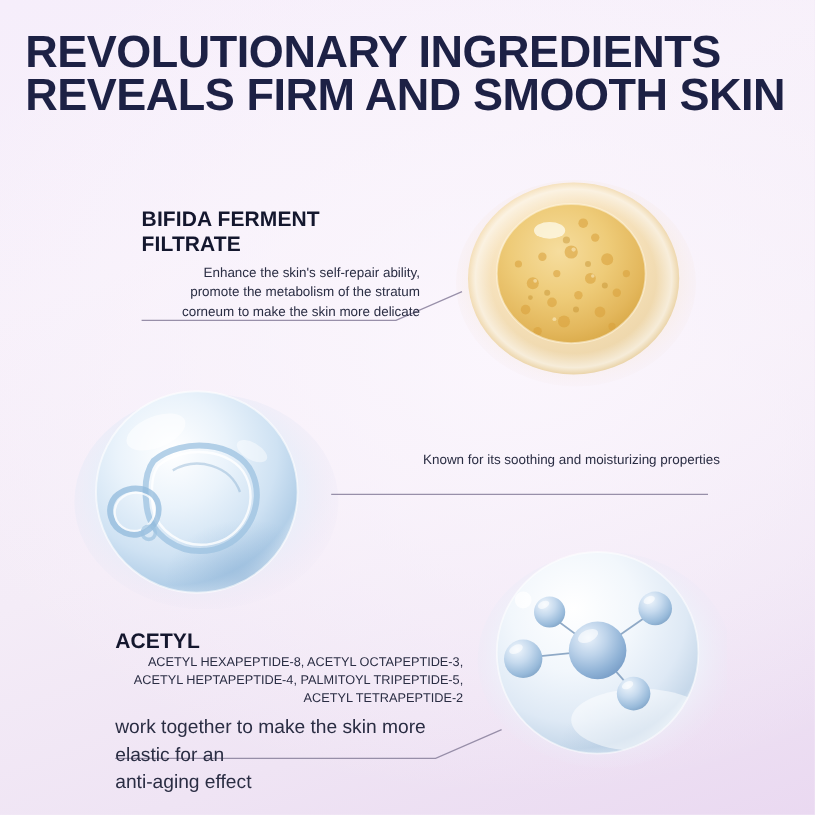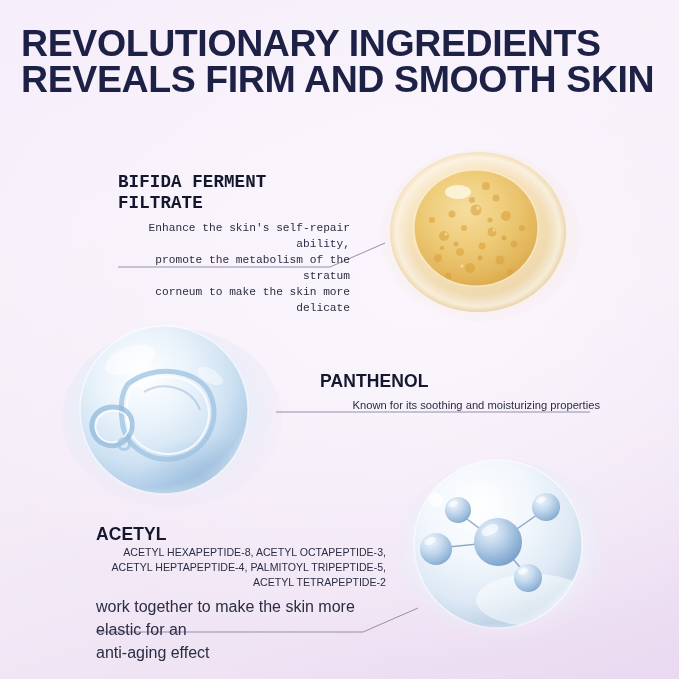--- a/index.html
+++ b/index.html
@@ -32,21 +32,21 @@
   .hd{
     color:#14172e;font-weight:800;letter-spacing:0.1px;
     white-space:pre-line;
   }
   .bd{
     color:#2a2d43;white-space:pre-line;text-align:right;
   }
   .conn{position:absolute;overflow:visible;pointer-events:none;}
 
   
-  #b1{left:118px;top:172px;width:232px;font-family:Liberation Mono, monospace;}
+  #b1{left:118px;top:172px;width:232px;}
   #b1 .hd{font-size:17.5px;line-height:1.18;}
   #b1 .bd{font-size:11.2px;line-height:1.42;margin-top:8px;}
 
   
   #b2{left:320px;top:371px;width:280px;}
   #b2 .hd{font-size:17.5px;line-height:1.18;}
   #b2 .bd{font-size:11.2px;line-height:1.42;margin-top:6px;}
 
   
   #b3{left:96px;top:524px;width:290px;}
@@ -247,21 +247,20 @@
 
   <div class="block" id="b1">
     <div class="hd">BIFIDA FERMENT
 FILTRATE</div>
     <div class="bd">Enhance the skin's self-repair ability,
 promote the metabolism of the stratum
 corneum to make the skin more delicate</div>
   </div>
 
   <div class="block" id="b2">
-    <div class="hd">PANTHENOL</div>
     <div class="bd">Known for its soothing and moisturizing properties</div>
   </div>
 
   <div class="block" id="b3">
     <div class="hd">ACETYL</div>
     <div class="bd">ACETYL HEXAPEPTIDE-8, ACETYL OCTAPEPTIDE-3,
 ACETYL HEPTAPEPTIDE-4, PALMITOYL TRIPEPTIDE-5,
 ACETYL TETRAPEPTIDE-2</div>
     <div class="bd2">work together to make the skin more elastic for an
 anti-aging effect</div>

